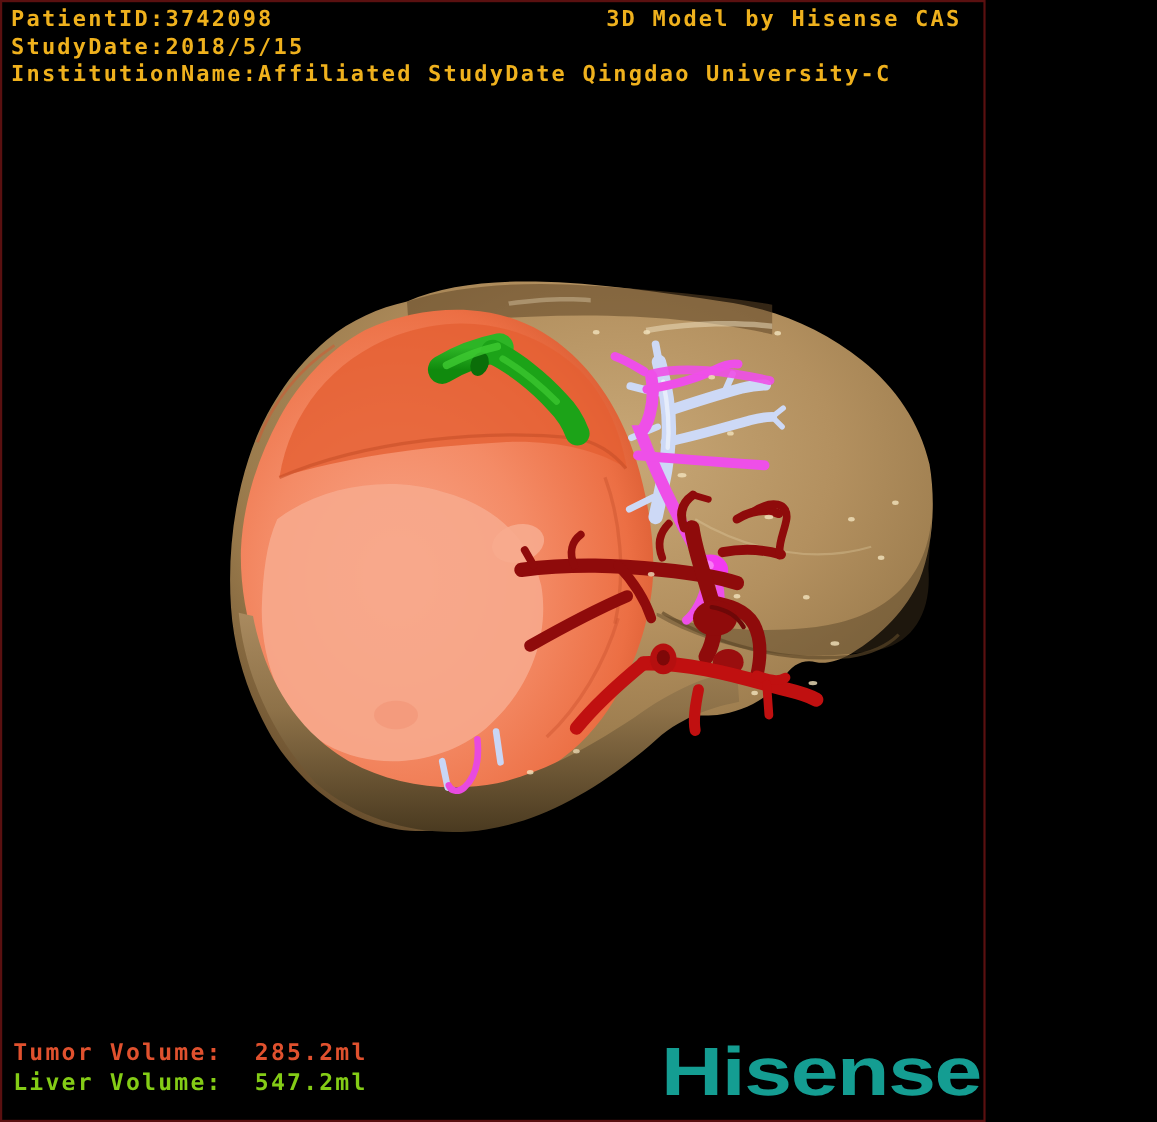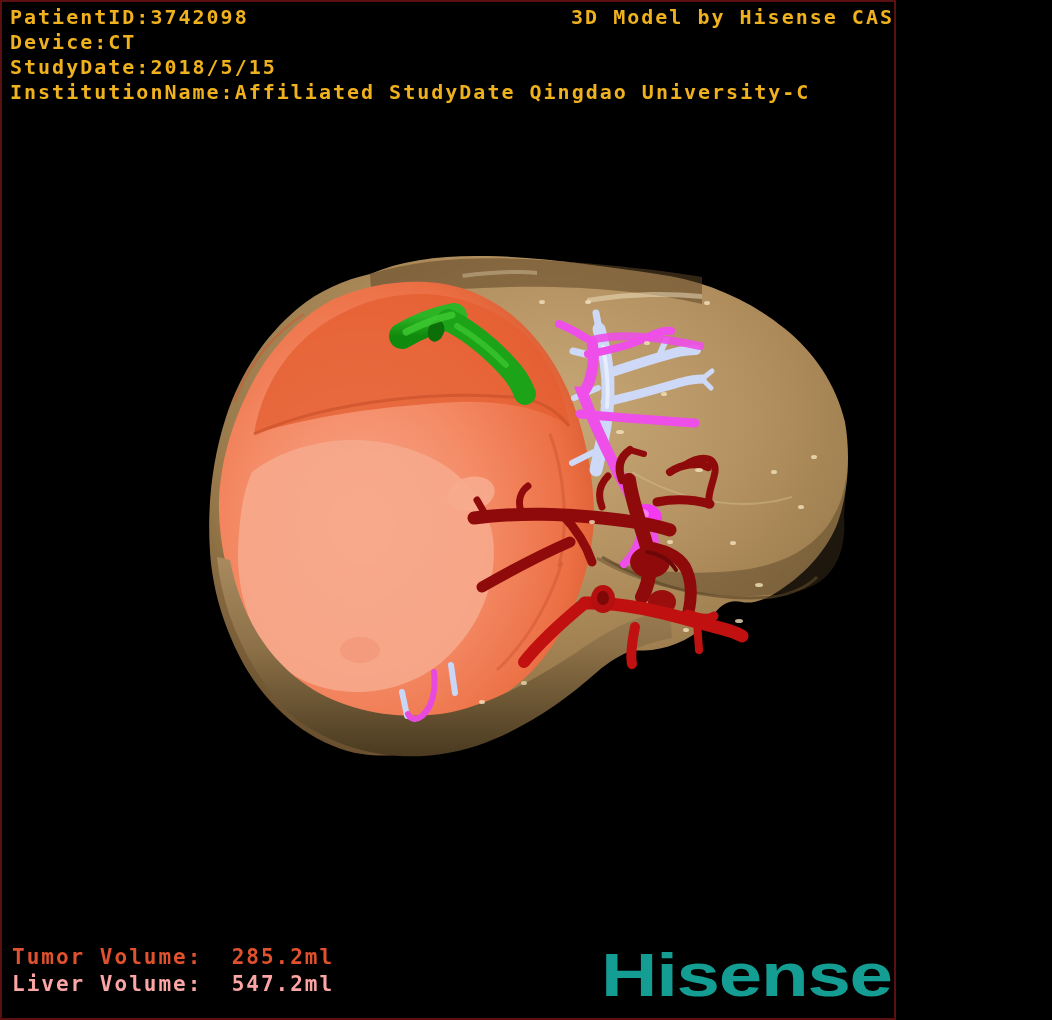--- a/index.html
+++ b/index.html
@@ -12,21 +12,21 @@
     overflow:hidden;
     font-family:"DejaVu Sans Mono", monospace;
   }
   .gold{color:#efb11d;}
   .meta-block{position:absolute;left:8px;top:3px;}
   .meta-line{
     font:bold 20px "DejaVu Sans Mono", monospace;
     letter-spacing:2px;line-height:25px;white-space:pre;
   }
   .watermark{
-    position:absolute;right:0;top:3px;
+    position:absolute;right:20px;top:3px;
     font:bold 20px "DejaVu Sans Mono", monospace;
     letter-spacing:2px;white-space:pre;
   }
   #model-svg{position:absolute;left:0;top:0;width:1048px;height:1016px;}
   .scale-label{
     position:absolute;left:992px;top:650px;
     font:bold 23px "DejaVu Sans Mono", monospace;
     color:#22c55e;letter-spacing:1px;
   }
   .orientation-marker{
@@ -36,21 +36,21 @@
     font:bold 48px "DejaVu Sans Mono", monospace;color:#0a0a0a;
   }
   .measurements{position:absolute;left:10px;top:942px;}
   .measure-row{
     display:flex;
     font:bold 21px "DejaVu Sans Mono", monospace;
     letter-spacing:2px;line-height:27px;white-space:pre;
   }
   .measure-label{width:205px;}
   .tumor-line{color:#e0512e;}
-  .liver-line{color:#fca5a5;}
+  .liver-line{color:#84cc16;}
   .brand-logo{
     position:absolute;right:2px;bottom:8px;
     font:bold 62px "Liberation Sans", sans-serif;
     color:#149d92;letter-spacing:-1px;
     transform:scaleX(1.26);transform-origin:100% 100%;
     white-space:pre;
   }
 </style>
 </head>
 <body>
@@ -262,21 +262,20 @@
           <line x1="995" y1="619.8" x2="989" y2="619.8"></line>
           <line x1="995" y1="629.2" x2="989" y2="629.2"></line>
           <line x1="995" y1="638.6" x2="989" y2="638.6"></line>
           <line x1="995" y1="648" x2="982" y2="648"></line>
         </g>
     </g>
   </svg>
 
   <div class="meta-block">
     <div class="meta-line gold">PatientID:3742098</div>
-    <div class="meta-line gold">Device:CT</div>
     <div class="meta-line gold">StudyDate:2018/5/15</div>
     <div class="meta-line gold">InstitutionName:Affiliated StudyDate Qingdao University-C</div>
   </div>
 
   <div class="watermark gold">3D Model by Hisense CAS</div>
 
   <div class="scale-label">1cm</div>
 
   <div class="orientation-marker">F</div>
 

